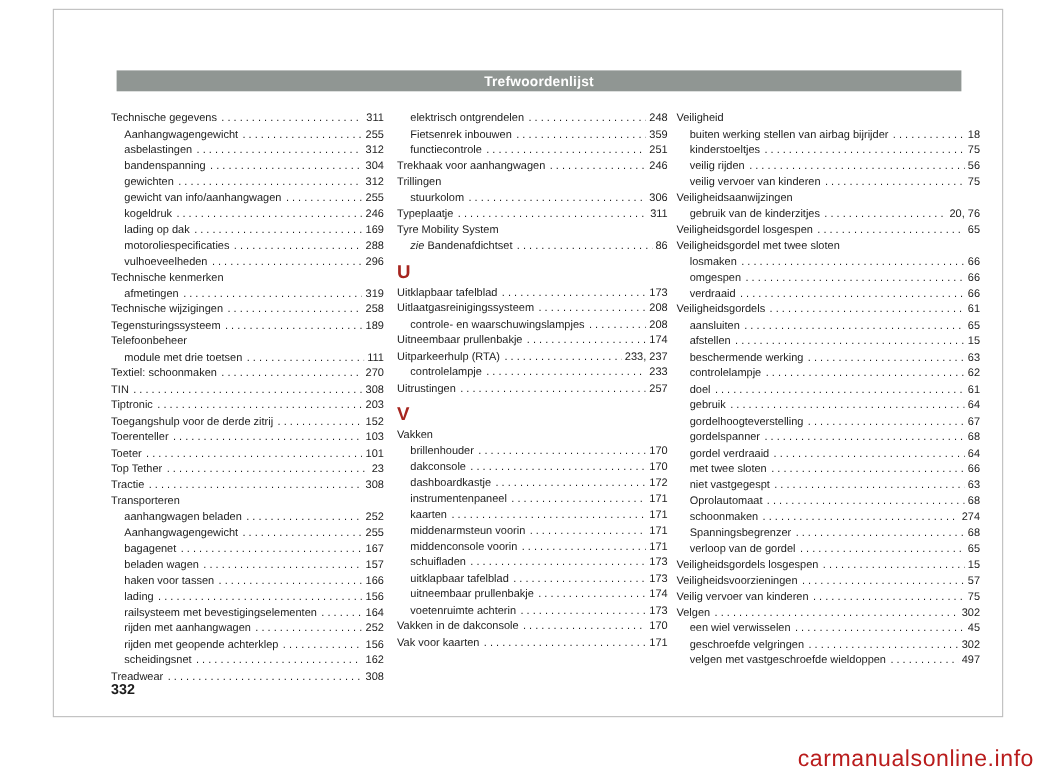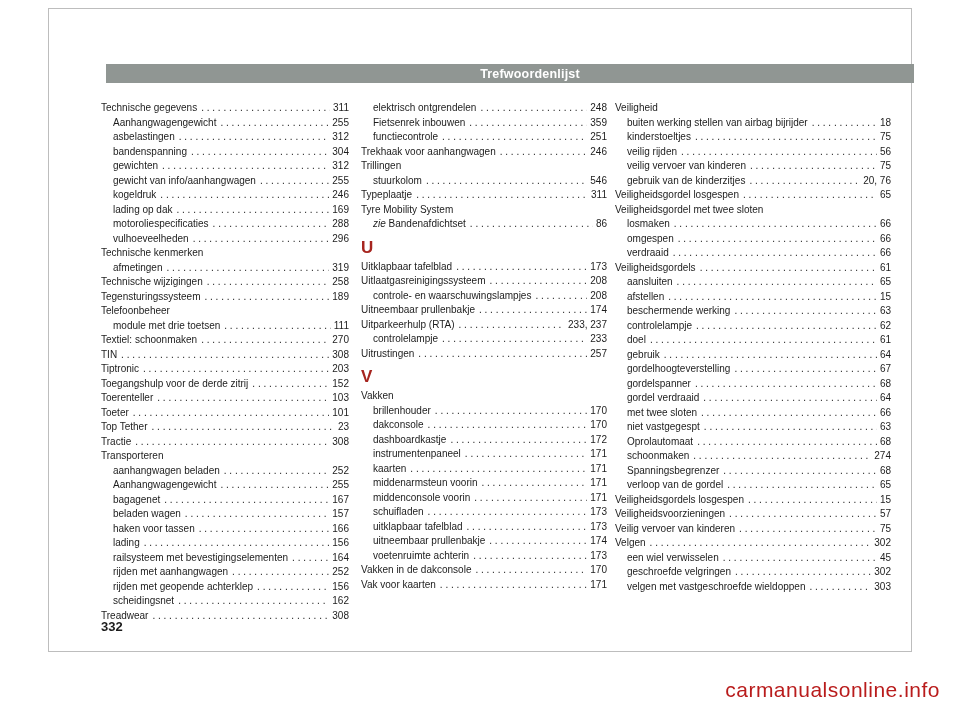--- a/index.html
+++ b/index.html
@@ -9,21 +9,20 @@
   }
   .page {
     position:absolute; left:48px; top:8px; width:864px; height:644px;
     background:#ffffff; border:1px solid #bdbdbd; box-sizing:border-box;
   }
   .header-bar {
     position:absolute; left:57px; top:55px; width:768px; height:19px;
     background:#909693; color:#ffffff; font-weight:bold; font-size:12.5px;
     display:flex; align-items:center; justify-content:center;
     letter-spacing:0.2px;
-    padding-left:40px;
   }
   .col {
     position:absolute; top:92px; font-size:10px; line-height:14.5px;
     color:#1c1c1c;
   }
   .col-1 { left:52px;  width:248px; }
   .col-2 { left:312px; width:246px; }
   .col-3 { left:566px; width:276px; }
   .entry { display:flex; align-items:baseline; }
   .entry.indent { padding-left:12px; }
@@ -254,21 +253,21 @@
           <span class="label">Trekhaak voor aanhangwagen</span>
           <span class="dots"></span>
           <span class="pg">246</span>
         </div>
         <div class="entry">
           <span class="label">Trillingen</span>
         </div>
         <div class="entry indent">
           <span class="label">stuurkolom</span>
           <span class="dots"></span>
-          <span class="pg">546</span>
+          <span class="pg">306</span>
         </div>
         <div class="entry">
           <span class="label">Typeplaatje</span>
           <span class="dots"></span>
           <span class="pg">311</span>
         </div>
         <div class="entry">
           <span class="label">Tyre Mobility System</span>
         </div>
         <div class="entry indent">
@@ -399,20 +398,23 @@
         <div class="entry indent">
           <span class="label">veilig rijden</span>
           <span class="dots"></span>
           <span class="pg">56</span>
         </div>
         <div class="entry indent">
           <span class="label">veilig vervoer van kinderen</span>
           <span class="dots"></span>
           <span class="pg">75</span>
         </div>
+        <div class="entry">
+          <span class="label">Veiligheidsaanwijzingen</span>
+        </div>
         <div class="entry indent">
           <span class="label">gebruik van de kinderzitjes</span>
           <span class="dots"></span>
           <span class="pg">20, 76</span>
         </div>
         <div class="entry">
           <span class="label">Veiligheidsgordel losgespen</span>
           <span class="dots"></span>
           <span class="pg">65</span>
         </div>
@@ -540,19 +542,19 @@
           <span class="pg">45</span>
         </div>
         <div class="entry indent">
           <span class="label">geschroefde velgringen</span>
           <span class="dots"></span>
           <span class="pg">302</span>
         </div>
         <div class="entry indent">
           <span class="label">velgen met vastgeschroefde wieldoppen</span>
           <span class="dots"></span>
-          <span class="pg">303</span>
+          <span class="pg">497</span>
         </div>
       </div>
     <div class="page-number">332</div>
   </div>
   <div class="watermark">carmanualsonline.info</div>
 </div>
 
 </body></html>

